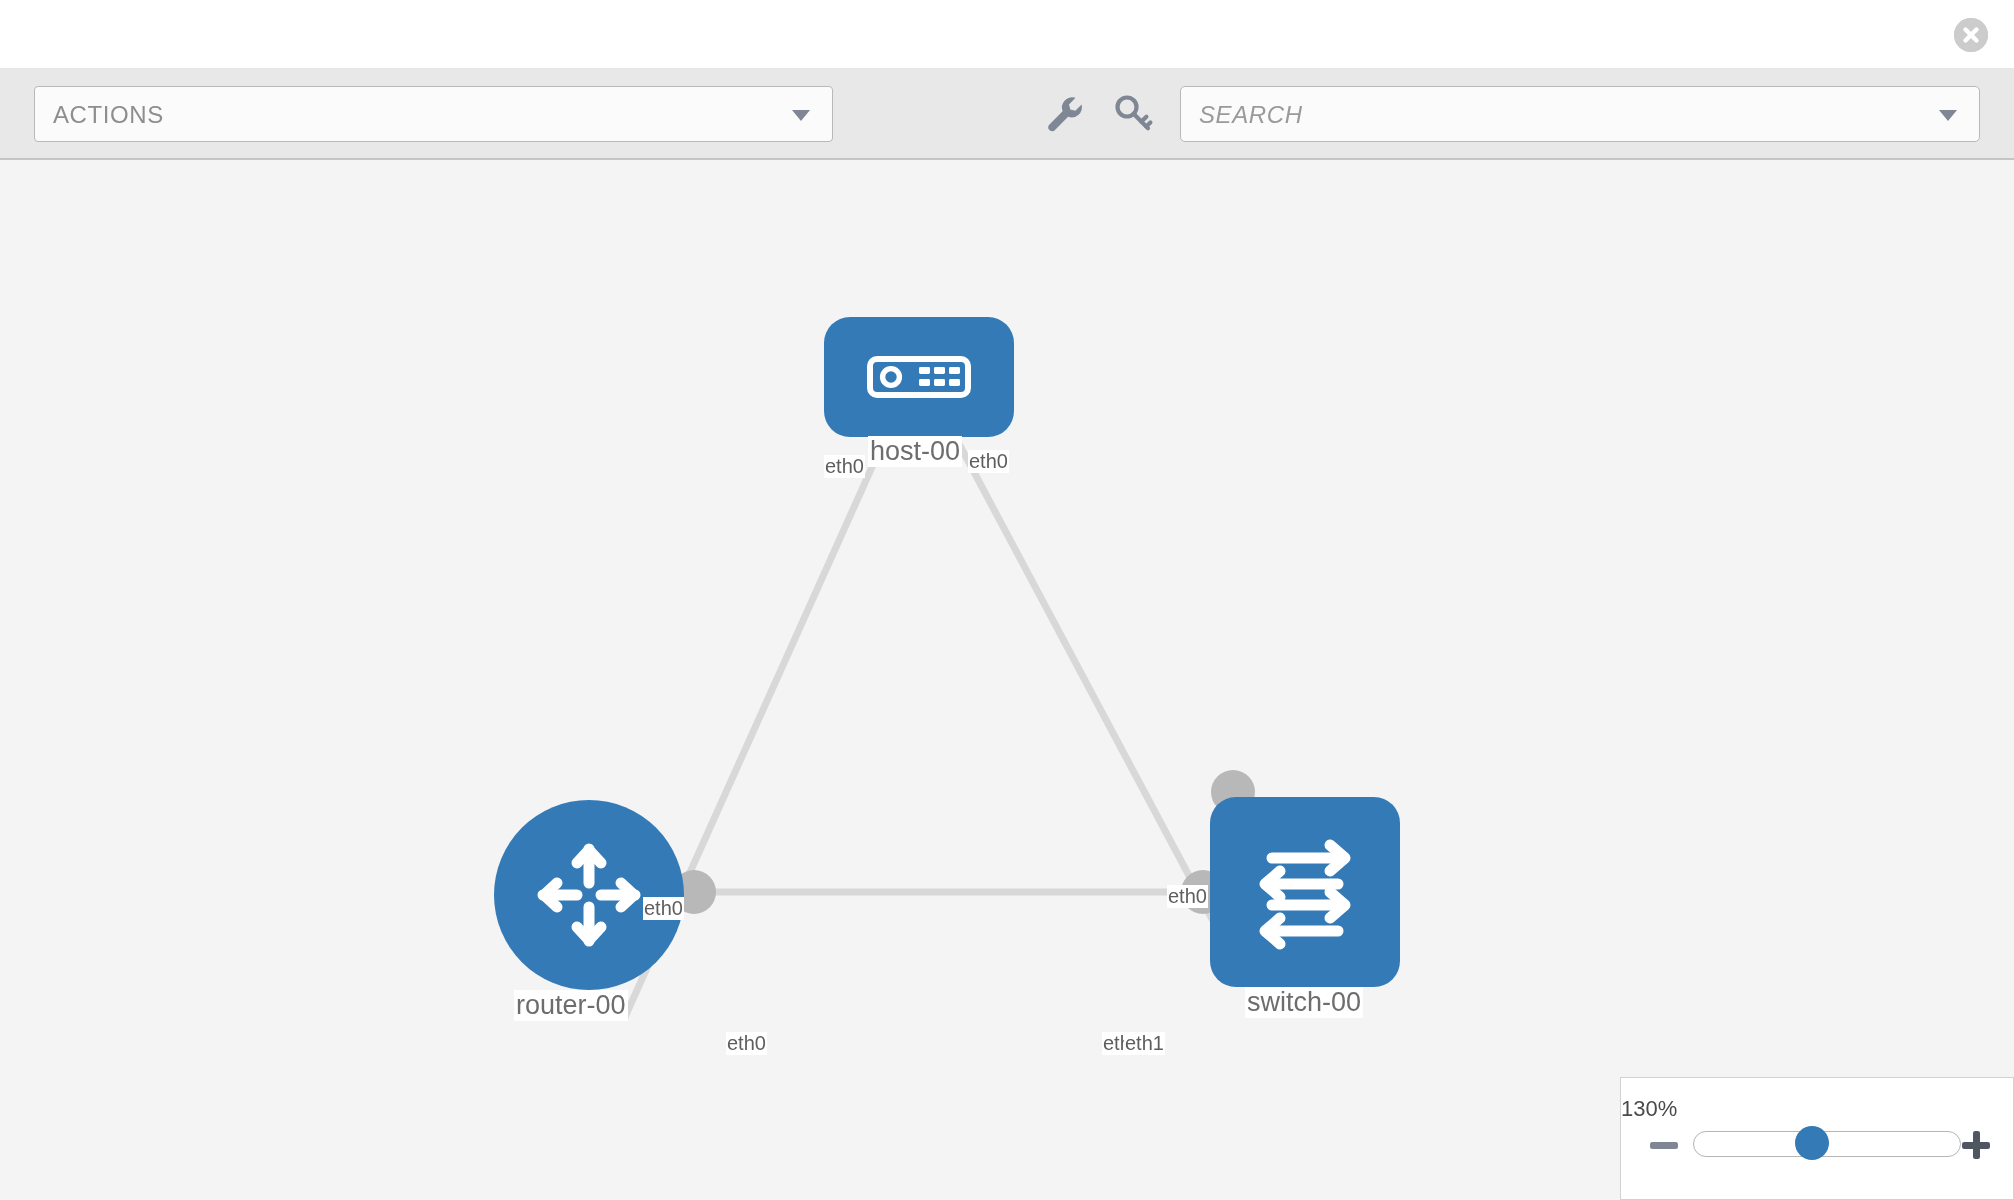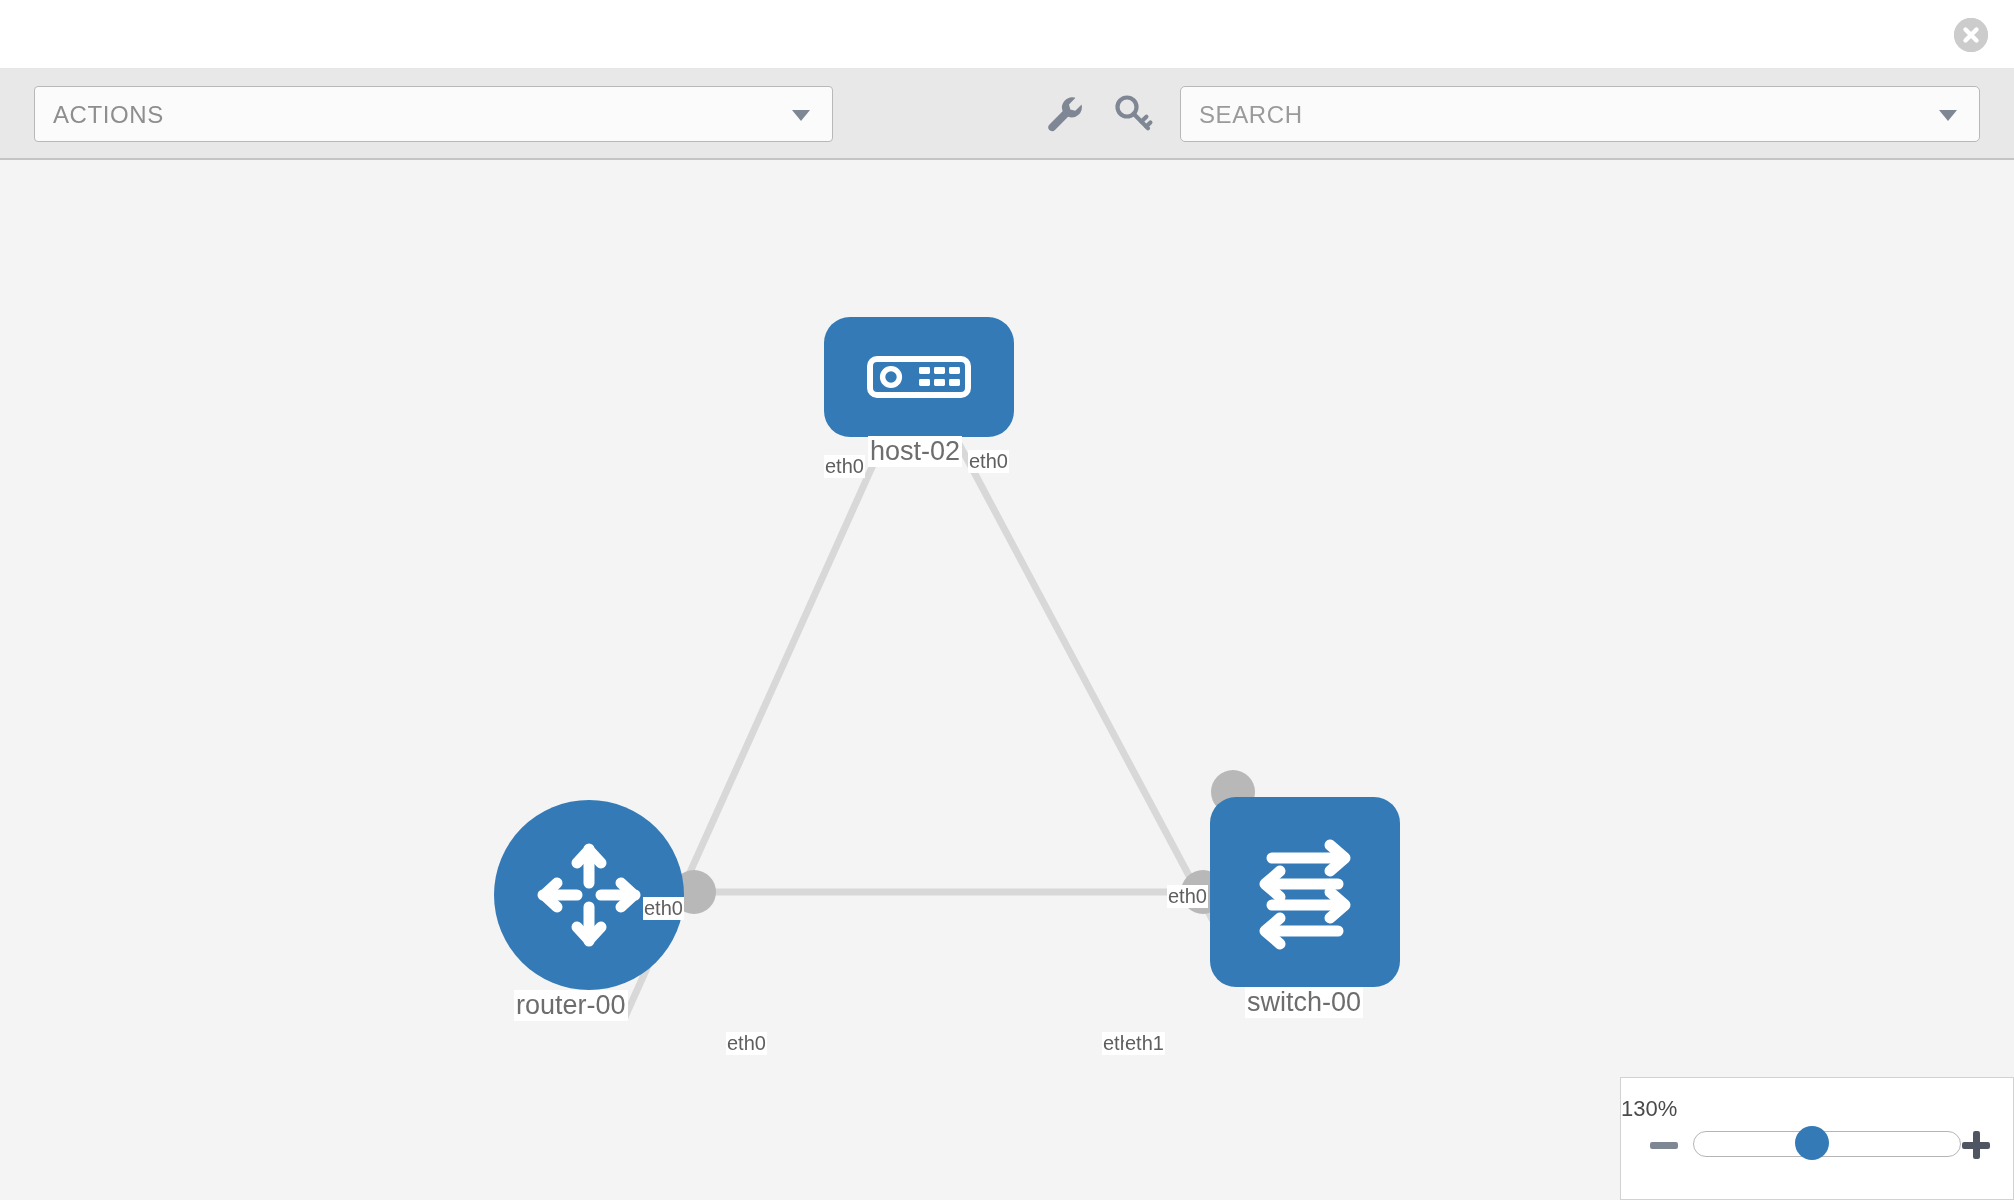--- a/index.html
+++ b/index.html
@@ -73,20 +73,21 @@
     width: 800px; height: 56px;
     background: #fbfbfb;
     border: 1px solid #b8b8b8;
     border-radius: 5px;
     cursor: text;
   }
   .search-label {
     position: absolute; left: 18px; top: 14px;
     font-size: 24px; color: #9a9a9a;
     letter-spacing: .6px;
+    font-style: italic;
   }
 
   
   .canvas {
     position: absolute; left: 0; top: 162px;
     width: 2014px; height: 1038px;
     background: #f4f4f4;
     overflow: hidden;
   }
   .topology { position: absolute; left: 0; top: 0; width: 2014px; height: 1038px; }
@@ -230,21 +231,21 @@
         <g fill="#ffffff">
           <rect x="52" y="16" width="11" height="7" rx="1.4"></rect>
           <rect x="67" y="16" width="11" height="7" rx="1.4"></rect>
           <rect x="82" y="16" width="11" height="7" rx="1.4"></rect>
           <rect x="52" y="28" width="11" height="7" rx="1.4"></rect>
           <rect x="67" y="28" width="11" height="7" rx="1.4"></rect>
           <rect x="82" y="28" width="11" height="7" rx="1.4"></rect>
         </g>
       </svg>
     </div>
-    <div class="node-label" style="left:44px; top:119px;">host-02</div>
+    <div class="node-label" style="left:44px; top:119px;">host-00</div>
   </div>
 
   <div class="edge-label" style="left:824px; top:293px;">eth0</div>
   <div class="edge-label" style="left:968px; top:288px;">eth0</div>
 
   <div class="node" style="left:494px; top:638px; width:190px; height:190px;">
     <div class="node-shape circle" style="width:190px; height:190px;">
       <svg width="112" height="112" viewBox="0 0 112 112">
         <g stroke="#ffffff" stroke-width="11" stroke-linecap="round" stroke-linejoin="round" fill="none">
           <path d="M56 10 V44"></path>

